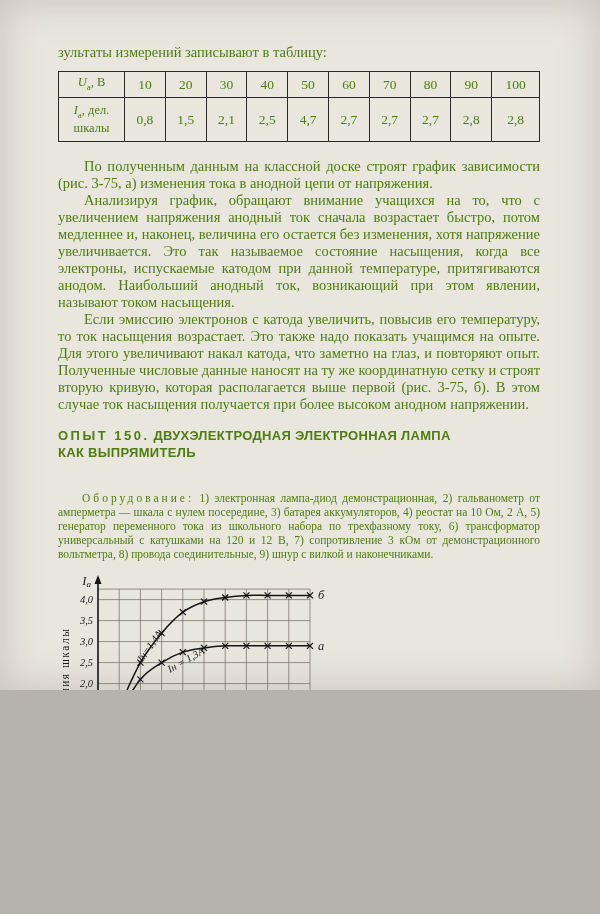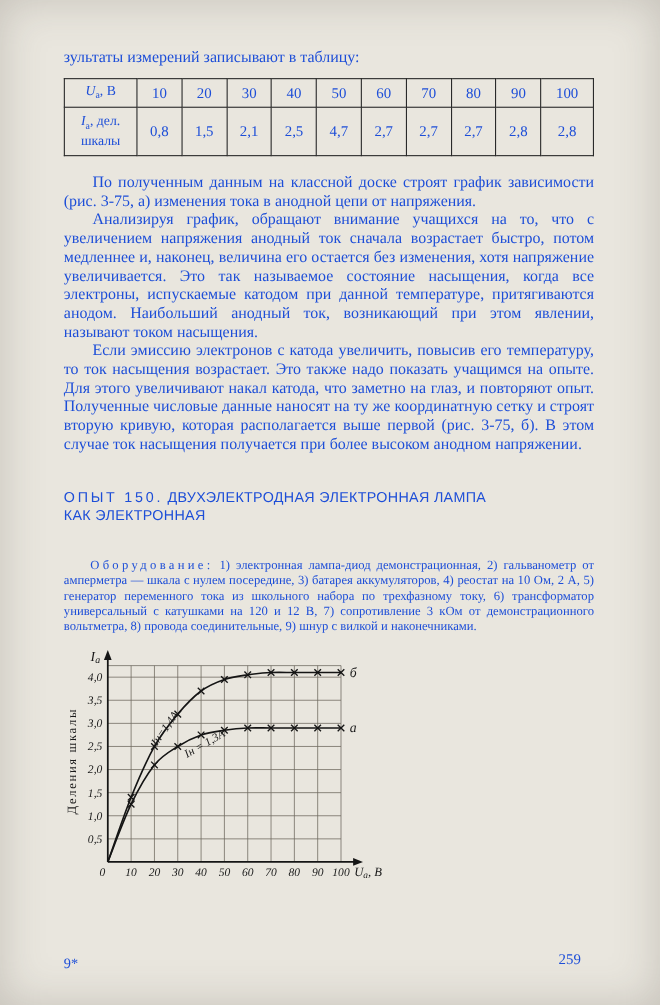--- a/index.html
+++ b/index.html
@@ -1,42 +1,42 @@
 <!DOCTYPE html>
 <html><head>
 <meta charset="utf-8">
 <style>
   * { margin:0; padding:0; box-sizing:border-box; }
   html,body { width:600px; height:914px; }
   body { background:#b6b3ac; font-family:"Liberation Serif", serif; }
   .page {
-    width:600px; height:914px; background:#e9e6de; color:#1d4ed8;
+    width:600px; height:690px; background:#e9e6de; color:#4d7c0f;
     position:relative; overflow:hidden;
     box-shadow: inset 0 0 40px rgba(90,85,75,.25);
   }
   .content { padding:44px 58px 0 58px; }
   .intro { font-size:14.5px; line-height:17px; margin-bottom:10px; }
   .data-table {
     border-collapse:collapse; width:482px; margin:2px 0 16px 0;
     font-size:13.5px; text-align:center;
   }
   .data-table td { border:1px solid #2a2a2a; padding:2px 1px; }
   .data-table .lbl { width:66px; font-size:12.5px; line-height:13px; padding:3px 2px; }
   .data-table .hrow td { height:26px; }
   .data-table .drow td { height:44px; }
   .it { font-style:italic; }
   sub { font-size:9px; }
   .body {
     font-size:14.5px; line-height:17px; text-align:justify;
     text-indent:26px; width:482px;
   }
   .heading {
-    font-family:"Liberation Sans", sans-serif; font-weight:normal;
+    font-family:"Liberation Sans", sans-serif; font-weight:bold;
     font-size:13px; line-height:17px; letter-spacing:.3px;
-    margin-top:30px; width:482px;
+    margin-top:14px; width:482px;
   }
   .spaced { letter-spacing:2.5px; }
   .equip {
     margin-top:30px; font-size:11.5px; line-height:14px;
     text-align:justify; text-indent:24px; width:482px;
   }
   .equip-label { letter-spacing:3px; }
   .figure-row { display:flex; align-items:flex-end; margin-top:12px; width:490px; }
   .caption {
     width:178px; font-size:12.5px; line-height:16px; padding-bottom:40px;
@@ -85,21 +85,21 @@
       </tr>
     </tbody>
       </table>
 
     <p class="body">По полученным данным на классной доске строят график зависимости (рис. 3-75, а) изменения тока в анодной цепи от напряжения.</p>
     <p class="body">Анализируя график, обращают внимание учащихся на то, что с увеличением напряжения анодный ток сначала возрастает быстро, потом медленнее и, наконец, величина его остается без изменения, хотя напряжение увеличивается. Это так называемое состояние насыщения, когда все электроны, испускаемые катодом при данной температуре, притягиваются анодом. Наибольший анодный ток, возникающий при этом явлении, называют током насыщения.</p>
     <p class="body">Если эмиссию электронов с катода увеличить, повысив его температуру, то ток насыщения возрастает. Это также надо показать учащимся на опыте. Для этого увеличивают накал катода, что заметно на глаз, и повторяют опыт. Полученные числовые данные наносят на ту же координатную сетку и строят вторую кривую, которая располагается выше первой (рис. 3-75, б). В этом случае ток насыщения получается при более высоком анодном напряжении.</p>
 
     <h2 class="heading">
       <span class="spaced">ОПЫТ 150.</span><span> ДВУХЭЛЕКТРОДНАЯ ЭЛЕКТРОННАЯ ЛАМПА</span><br>
-      <span>КАК ЭЛЕКТРОННАЯ</span>
+      <span>КАК ВЫПРЯМИТЕЛЬ</span>
     </h2>
 
     <p class="equip">
       <span class="equip-label">Оборудование:</span>
       <span>1) электронная лампа-диод демонстрационная, 2) гальванометр от амперметра — шкала с нулем посередине, 3) батарея аккумуляторов, 4) реостат на 10 Ом, 2 А, 5) генератор переменного тока из школьного набора по трехфазному току, 6) трансформатор универсальный с катушками на 120 и 12 В, 7) сопротивление 3 кОм от демонстрационного вольтметра, 8) провода соединительные, 9) шнур с вилкой и наконечниками.</span>
     </p>
 
     <div class="figure-row">
       <svg id="chart-svg" width="312" height="230" viewBox="0 0 312 230">
           <line x1="61.2" y1="194.6" x2="61.2" y2="16.099999999999994" stroke="#6e695f" stroke-width="0.7"></line>

